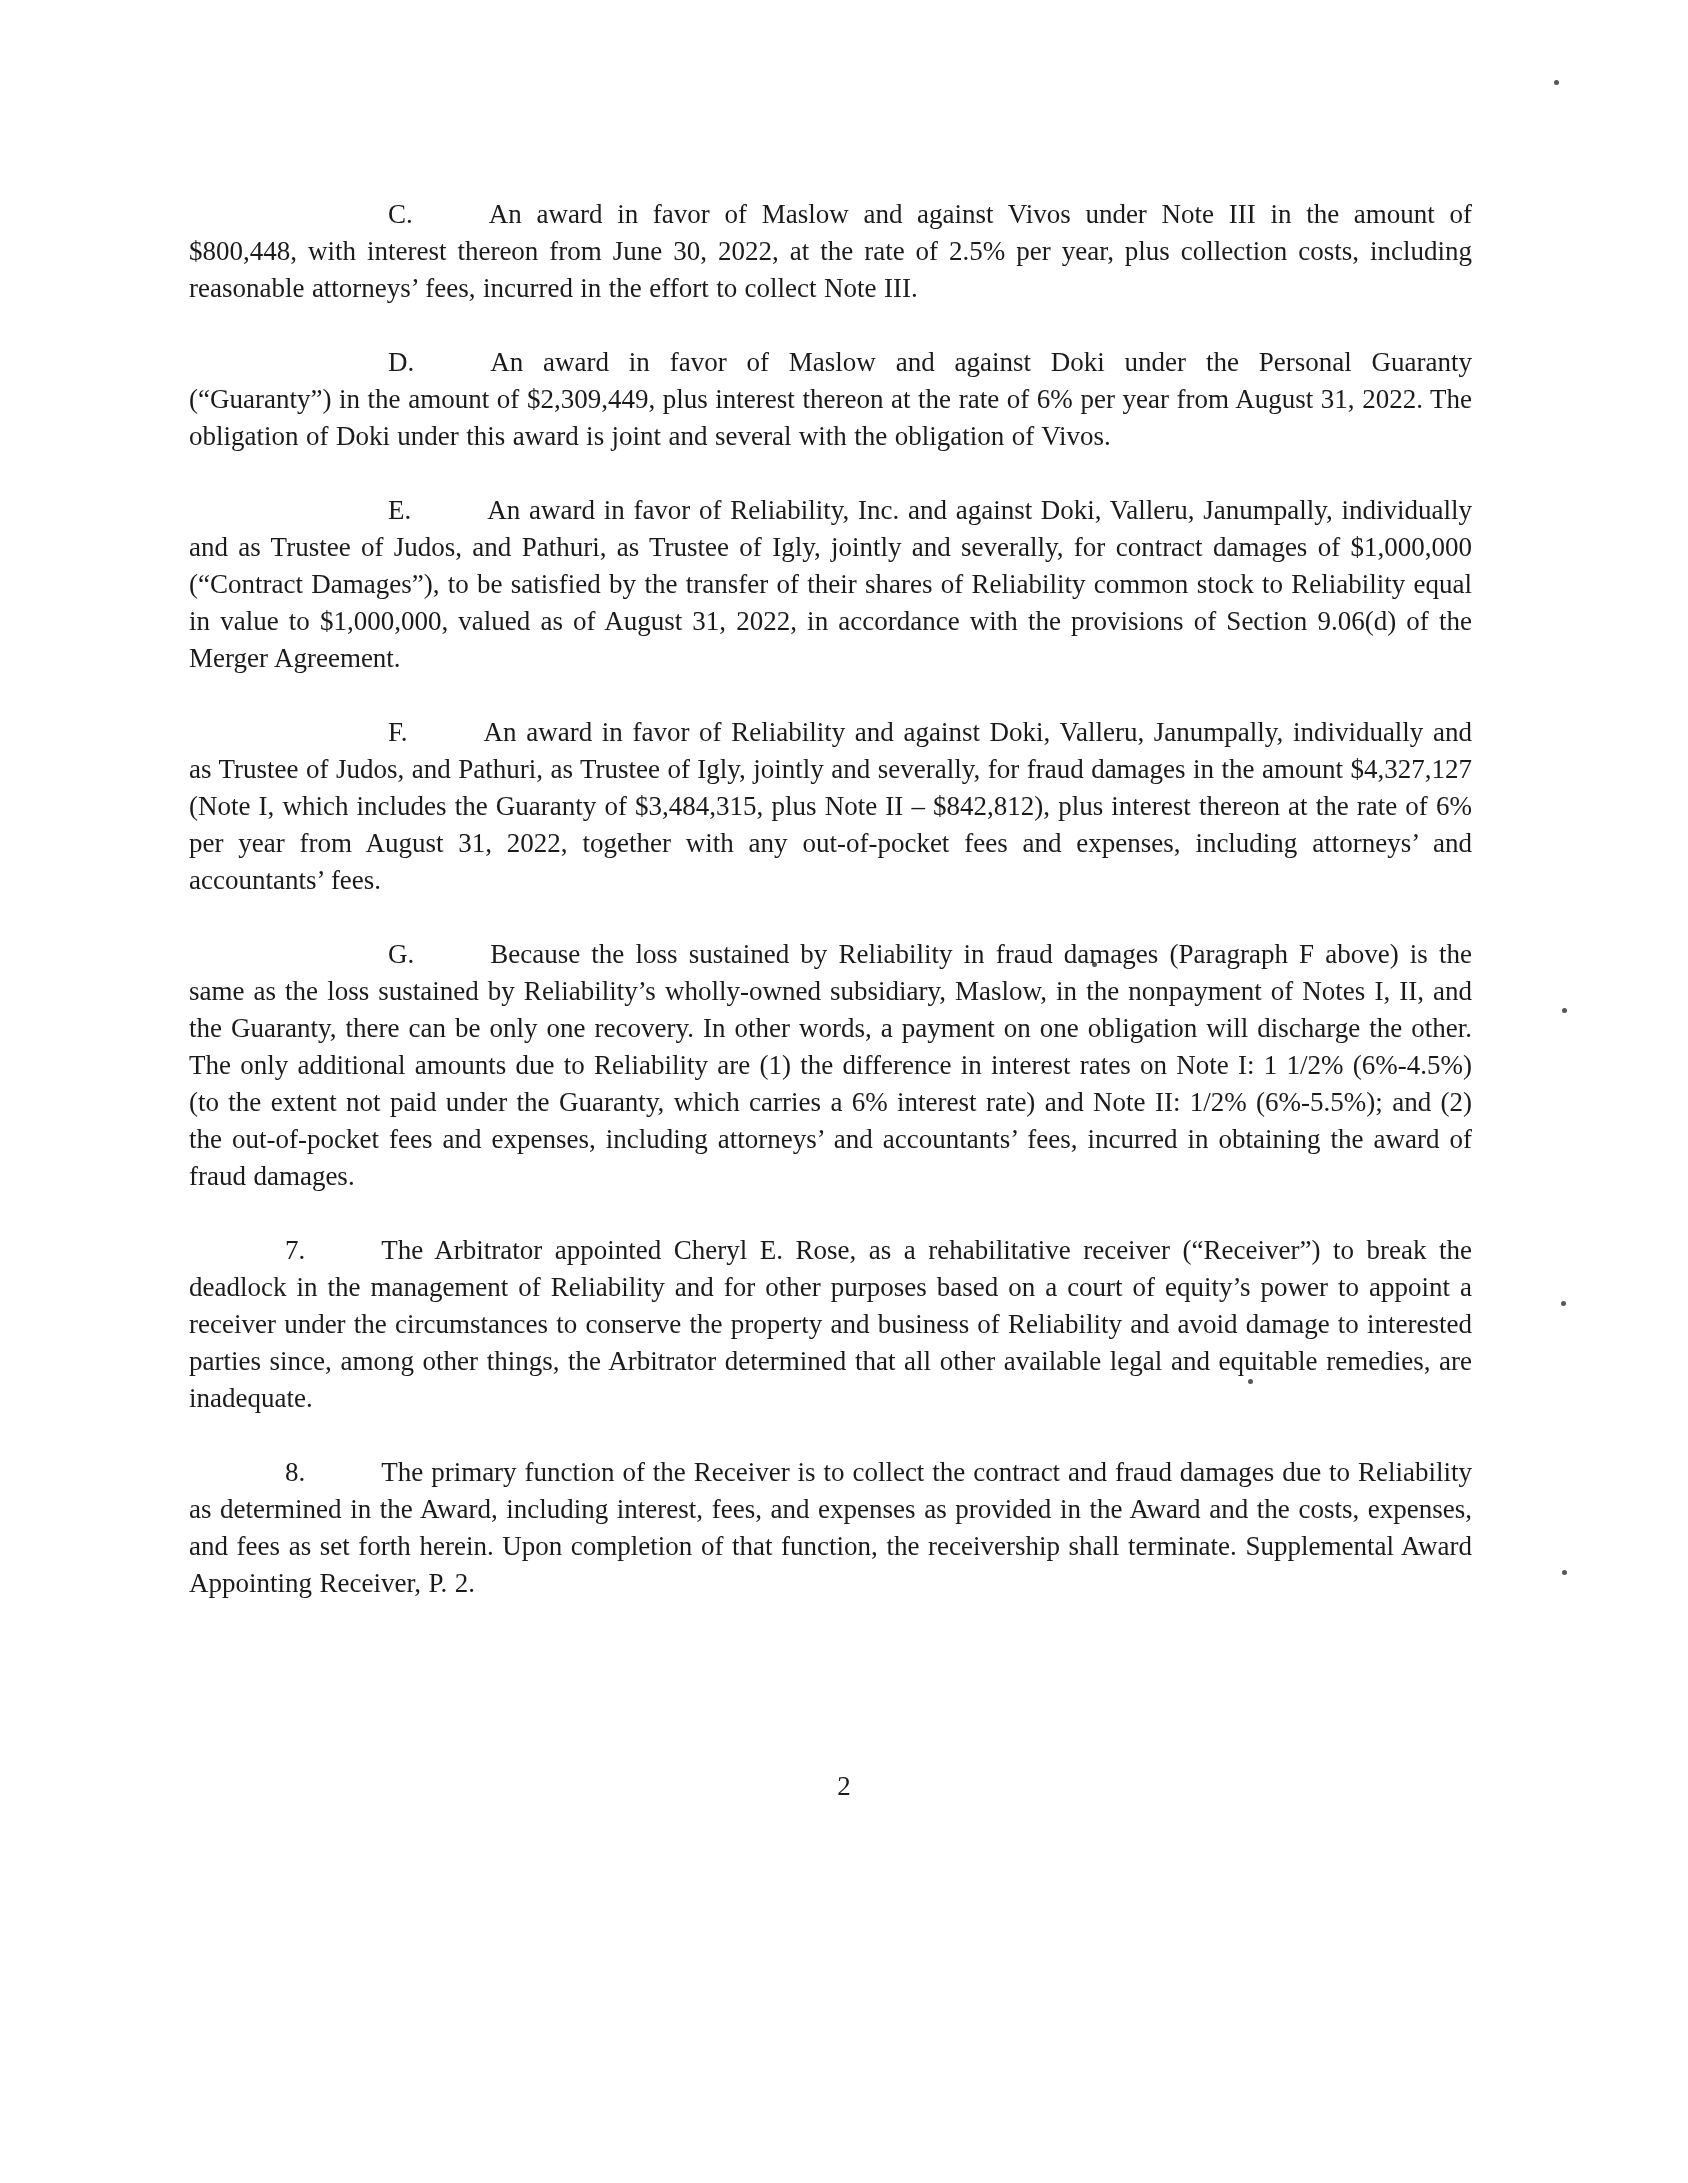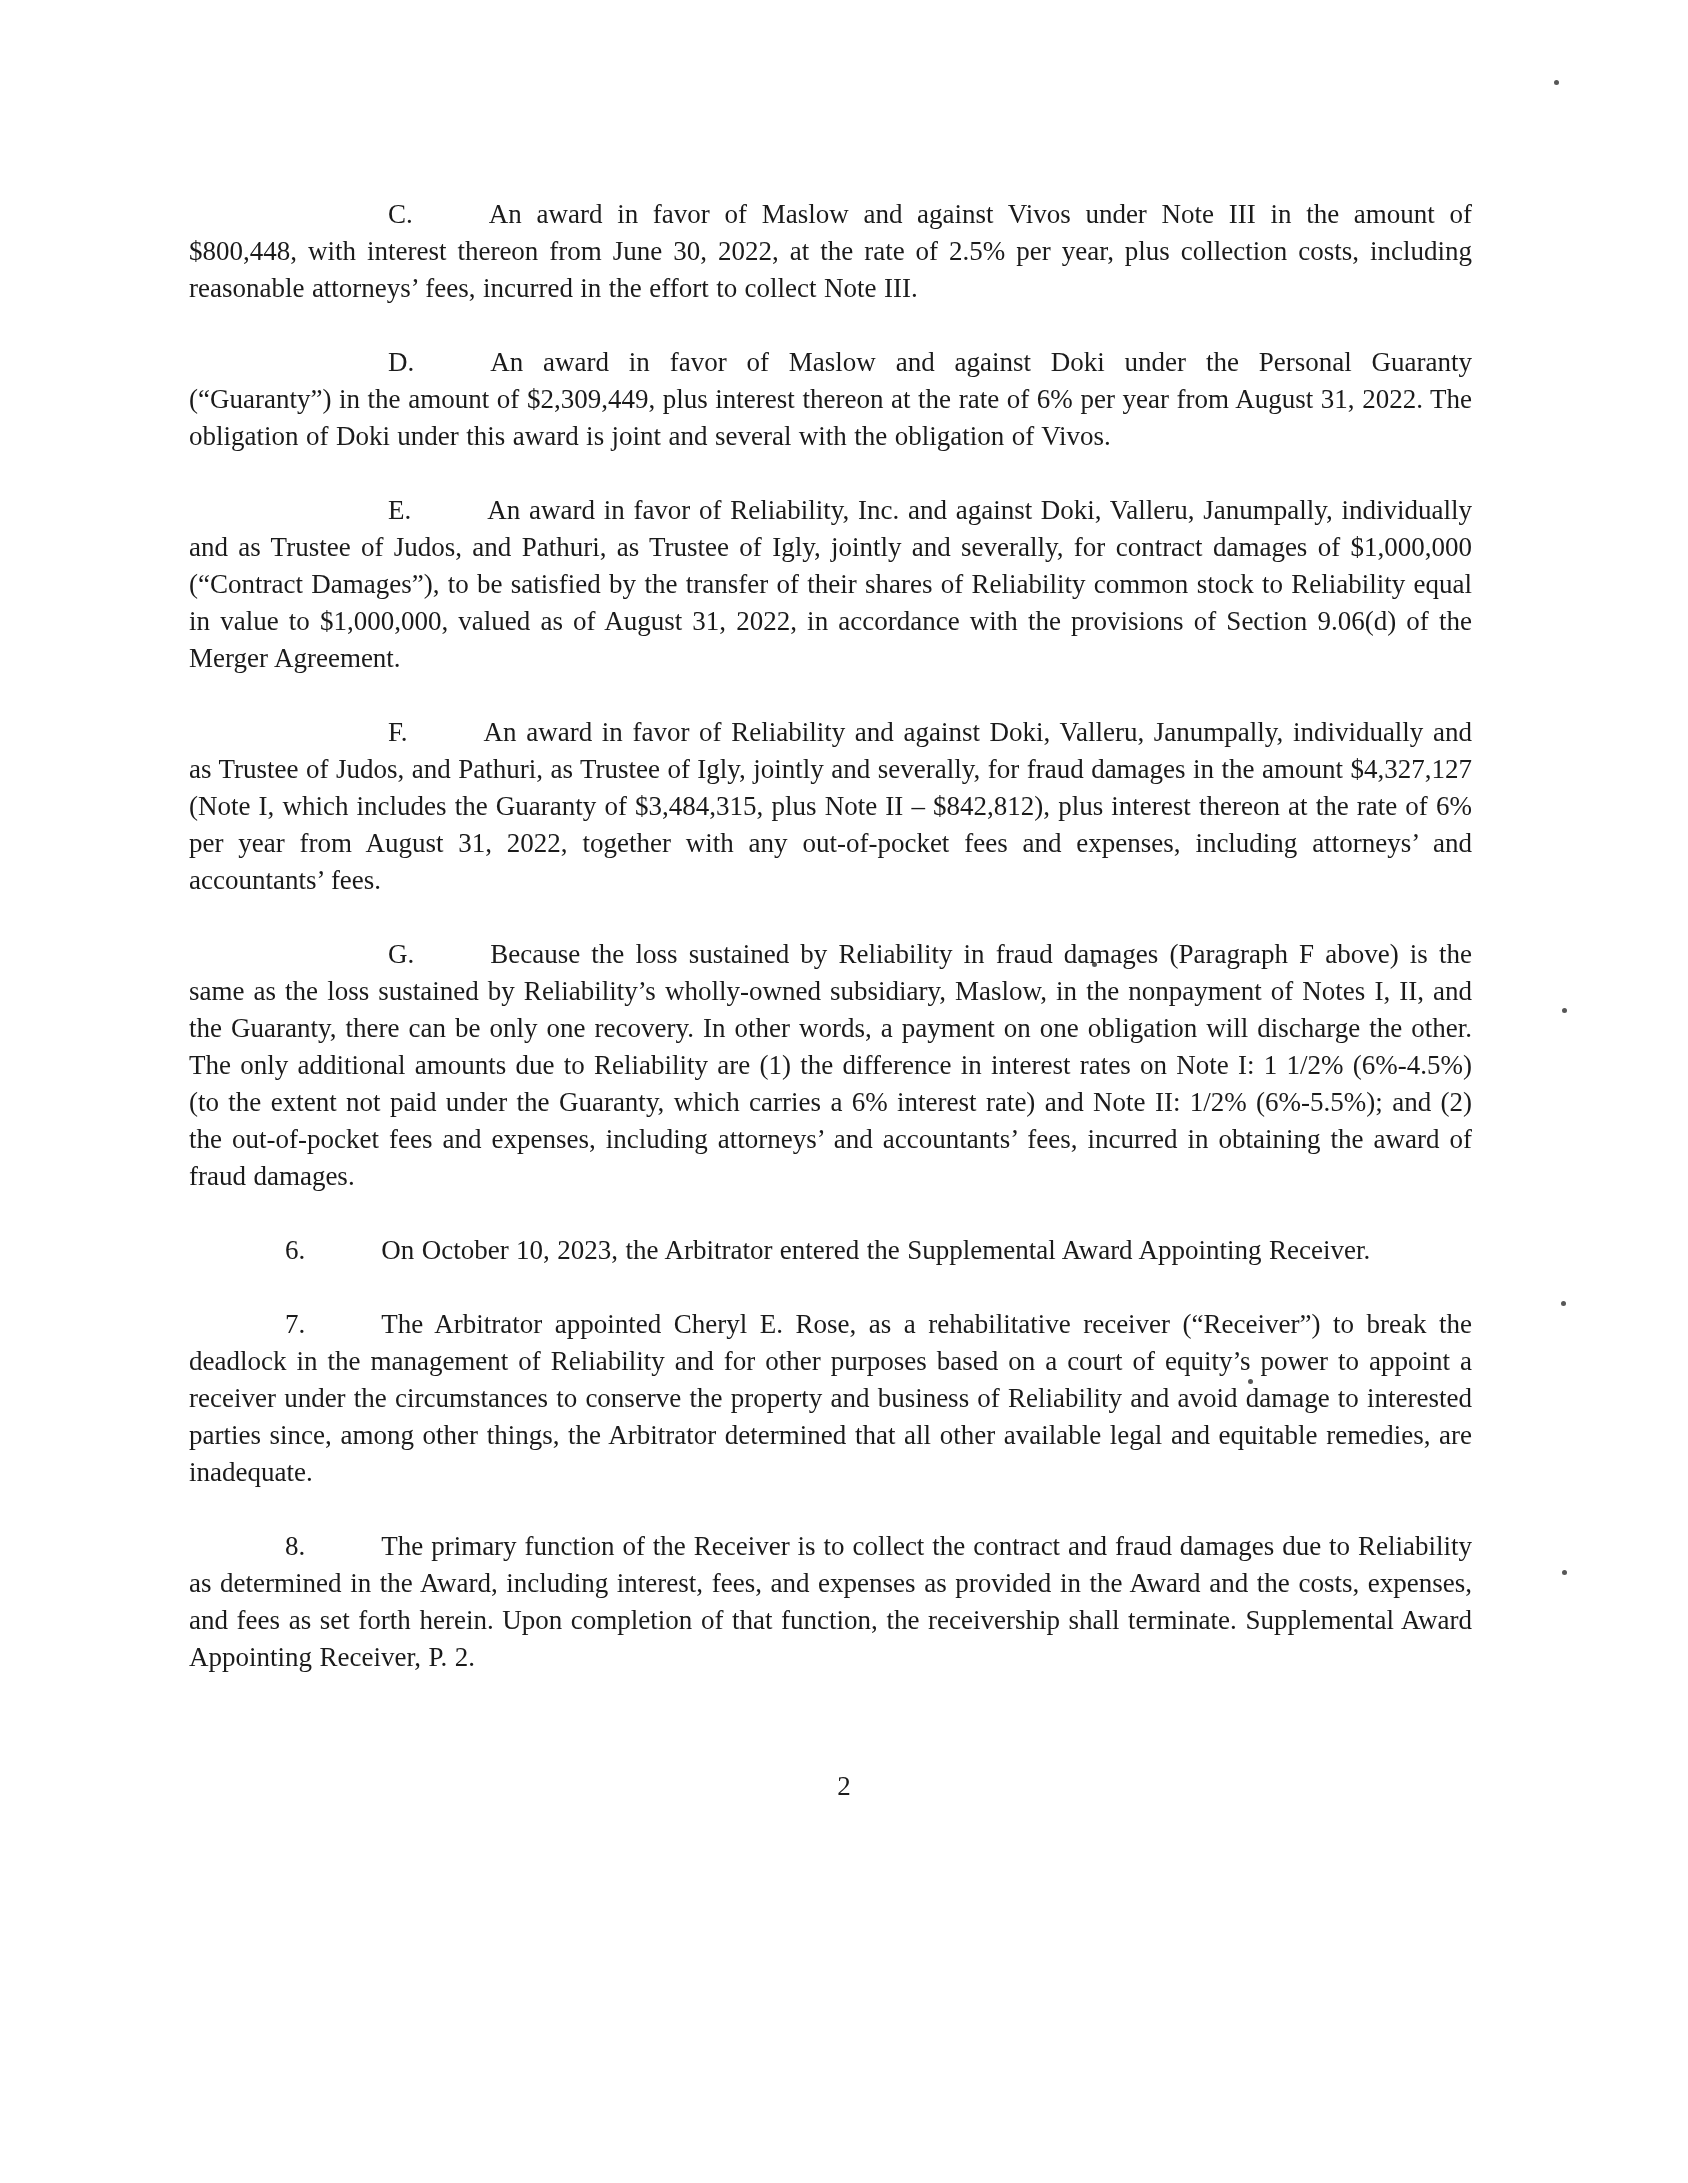--- a/index.html
+++ b/index.html
@@ -68,21 +68,20 @@
 
   <p class="para lettered"><span class="plabel">D.</span><span class="tab"></span><span class="ptext">An award in favor of Maslow and against Doki under the Personal Guaranty (“Guaranty”) in the amount of $2,309,449, plus interest thereon at the rate of 6% per year from August 31, 2022.  The obligation of Doki under this award is joint and several with the obligation of Vivos.</span></p>
 
   <p class="para lettered"><span class="plabel">E.</span><span class="tab"></span><span class="ptext">An award in favor of Reliability, Inc. and against Doki,  Valleru, Janumpally, individually and as Trustee of Judos, and Pathuri, as Trustee of Igly, jointly and severally, for contract damages of $1,000,000 (“Contract Damages”), to be satisfied by the transfer of their shares of Reliability common stock to Reliability equal in value to $1,000,000, valued as of August 31, 2022, in accordance with the provisions of Section 9.06(d) of the Merger Agreement.</span></p>
 
   <p class="para lettered"><span class="plabel">F.</span><span class="tab"></span><span class="ptext">An award in favor of Reliability and against Doki, Valleru, Janumpally, individually and as Trustee of Judos, and Pathuri, as Trustee of Igly, jointly and severally, for fraud damages in the amount $4,327,127 (Note I, which includes the Guaranty of $3,484,315, plus Note II – $842,812), plus interest thereon at the rate of 6% per year from August 31, 2022, together with any out-of-pocket fees and expenses, including attorneys’ and accountants’ fees.</span></p>
 
   <p class="para lettered"><span class="plabel">G.</span><span class="tab"></span><span class="ptext">Because the loss sustained by Reliability in fraud damages (Paragraph F above) is the same as the loss sustained by Reliability’s wholly-owned subsidiary, Maslow, in the nonpayment of Notes I, II, and the Guaranty, there can be only one recovery.  In other words, a payment on one obligation will discharge the other.  The only additional amounts due to Reliability are (1) the difference in interest rates on Note I: 1 1/2% (6%-4.5%) (to the extent not paid under the Guaranty, which carries a 6% interest rate) and Note II: 1/2% (6%-5.5%); and (2) the out-of-pocket fees and expenses, including attorneys’ and accountants’ fees, incurred in obtaining the award of fraud damages.</span></p>
 
 
-  <p class="para numbered"><span class="plabel">6.</span><span class="tab"></span><span class="ptext">On October 10, 2023, the Arbitrator entered the Supplemental Award Appointing Receiver.</span></p>
 
   <p class="para numbered"><span class="plabel">7.</span><span class="tab"></span><span class="ptext">The Arbitrator appointed Cheryl E. Rose, as a rehabilitative receiver (“Receiver”) to break the deadlock in the management of Reliability and for other purposes based on a court of equity’s power to appoint a receiver under the circumstances to conserve the property and business of Reliability and avoid damage to interested parties since, among other things, the Arbitrator determined that all other available legal and equitable remedies, are inadequate.</span></p>
 
   <p class="para numbered"><span class="plabel">8.</span><span class="tab"></span><span class="ptext">The primary function of the Receiver is to collect the contract and fraud damages due to Reliability as determined in the Award, including interest, fees, and expenses as provided in the Award and the costs, expenses, and fees as set forth herein. Upon completion of that function, the receivership shall terminate. Supplemental Award Appointing Receiver, P. 2.</span></p>
 
   <div class="page-number">2</div>
 
   <div class="dot d1"></div>
   <div class="dot d2"></div>
   <div class="dot d3"></div>

